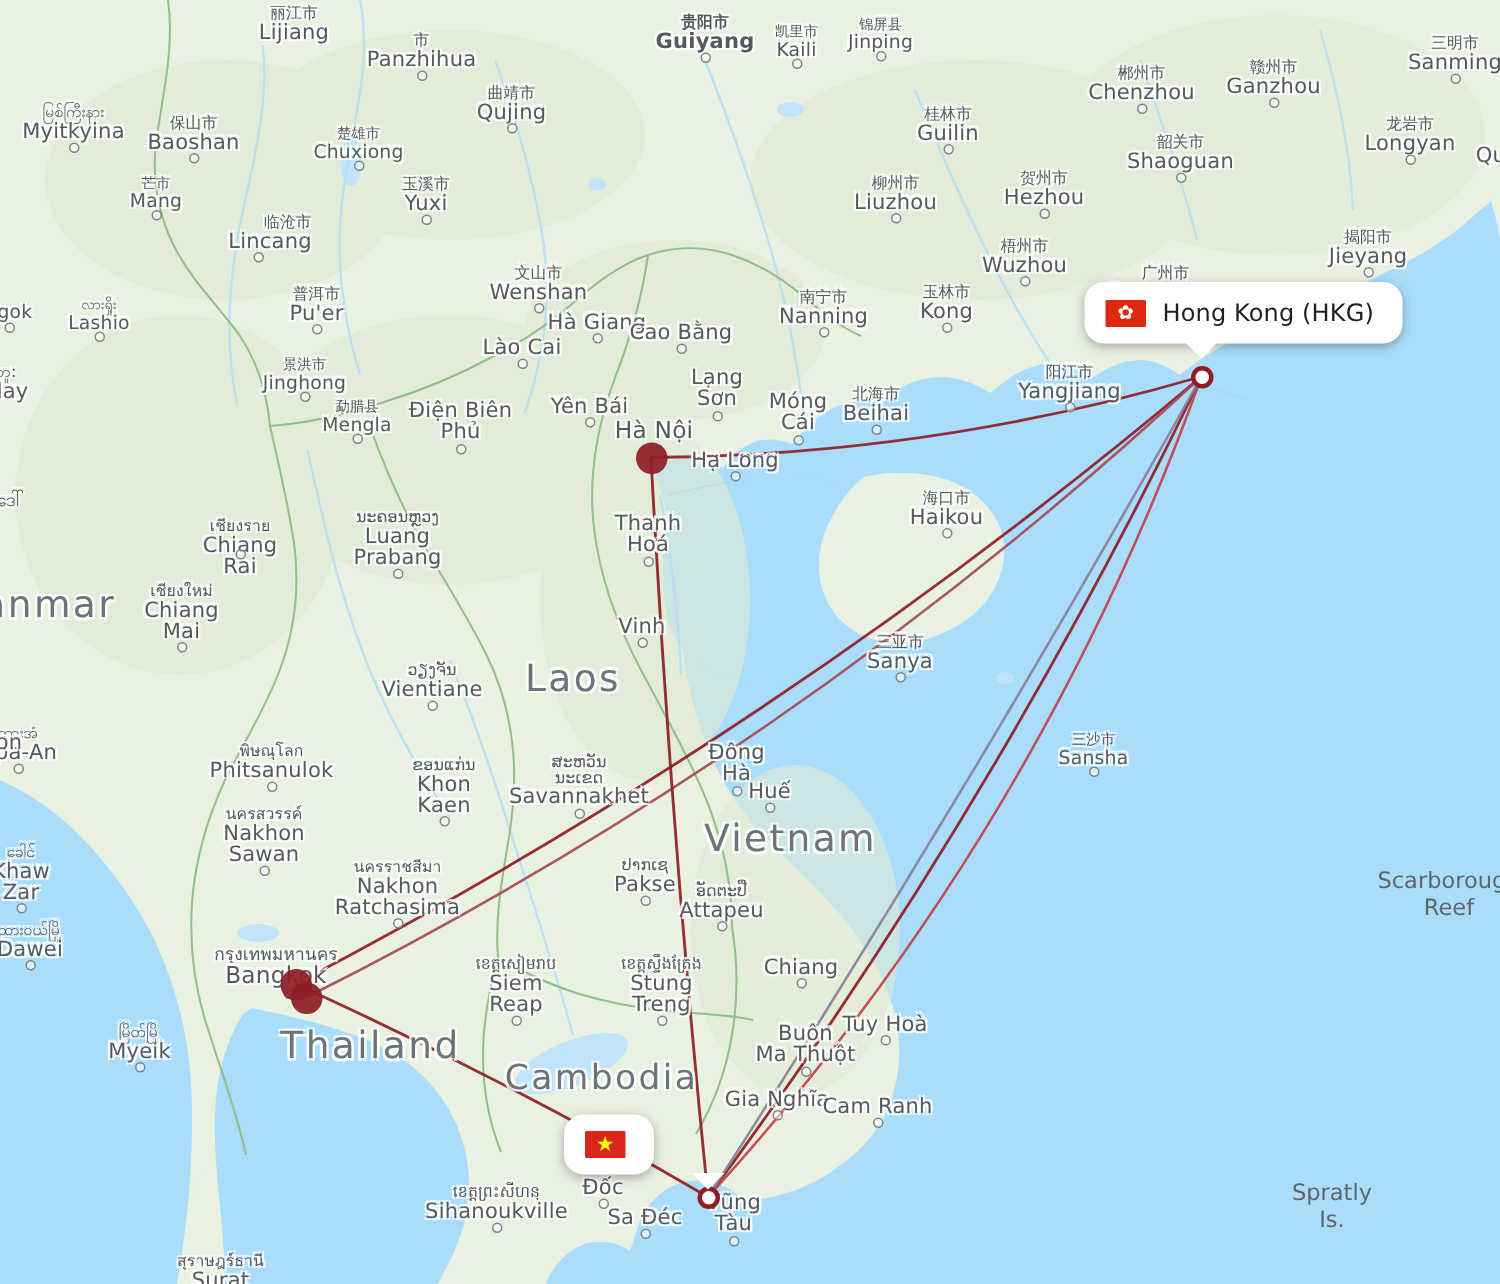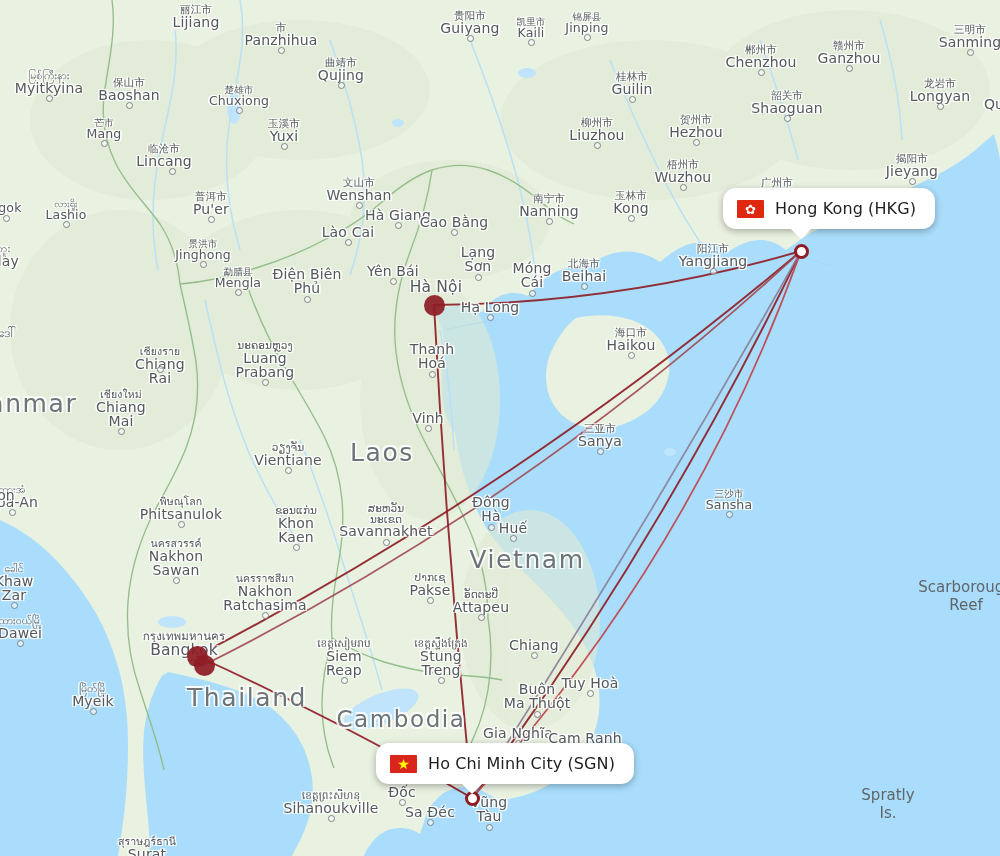--- a/index.html
+++ b/index.html
@@ -373,21 +373,21 @@
   <div id="city-layer">
       <div class="city-label sz-md" style="left: 196px; top: 4px;">
         <span class="native">丽江市</span>
         <span class="roman">Lijiang</span>
       </div>
       <div class="city-label sz-md" style="left: 281px; top: 22px;">
         <span class="native">市</span>
         <span class="roman">Panzhihua</span>
       </div>
       <div class="city-dot" style="left: 281px; top: 50px;"></div>
-      <div class="city-label sz-md" style="left: 470px; top: 10px;">
+      <div class="city-label sz-md" style="left: 470px; top: 10px; font-weight: bold;">
         <span class="native">贵阳市</span>
         <span class="roman">Guiyang</span>
       </div>
       <div class="city-dot" style="left: 470px; top: 38px;"></div>
       <div class="city-label sz-sm" style="left: 531px; top: 17px;">
         <span class="native">凯里市</span>
         <span class="roman">Kaili</span>
       </div>
       <div class="city-dot" style="left: 531px; top: 42px;"></div>
       <div class="city-label sz-sm" style="left: 587px; top: 12px;">
@@ -478,21 +478,21 @@
       <div class="city-label sz-md" style="left: 549px; top: 193px;">
         <span class="native">南宁市</span>
         <span class="roman">Nanning</span>
       </div>
       <div class="city-dot" style="left: 549px; top: 221px;"></div>
       <div class="city-label sz-md" style="left: 631px; top: 190px;">
         <span class="native">玉林市</span>
         <span class="roman">Kong</span>
       </div>
       <div class="city-dot" style="left: 631px; top: 218px;"></div>
-      <div class="city-label sz-md" style="left: 164px; top: 143px;">
+      <div class="city-label sz-md" style="left: 180px; top: 143px; text-align: right;">
         <span class="native">临沧市</span>
         <span class="roman">Lincang</span>
       </div>
       <div class="city-dot" style="left: 172px; top: 171px;"></div>
       <div class="city-label sz-md" style="left: 777px; top: 177px;">
         <span class="native">广州市</span>
         <span class="roman">Guangzhou</span>
       </div>
       <div class="city-label sz-md" style="left: 211px; top: 191px;">
         <span class="native">普洱市</span>
@@ -776,18 +776,17 @@
         <div class="flag hk">
           <span class="star">✿</span>
         </div>
         <span class="tip-text">Hong Kong (HKG)</span>
         <div class="tail" style="left: 67px;"></div>
       </div>
       <div class="tooltip" style="left: 376px; top: 743px;">
         <div class="flag vn">
           <span class="star">★</span>
         </div>
-        <span class="tip-text">Ho Chi Minh City (SGN)</span>
         <div class="tail" style="left: 85px;"></div>
       </div>
     </div>
 
 </div>
 
 </body></html>

